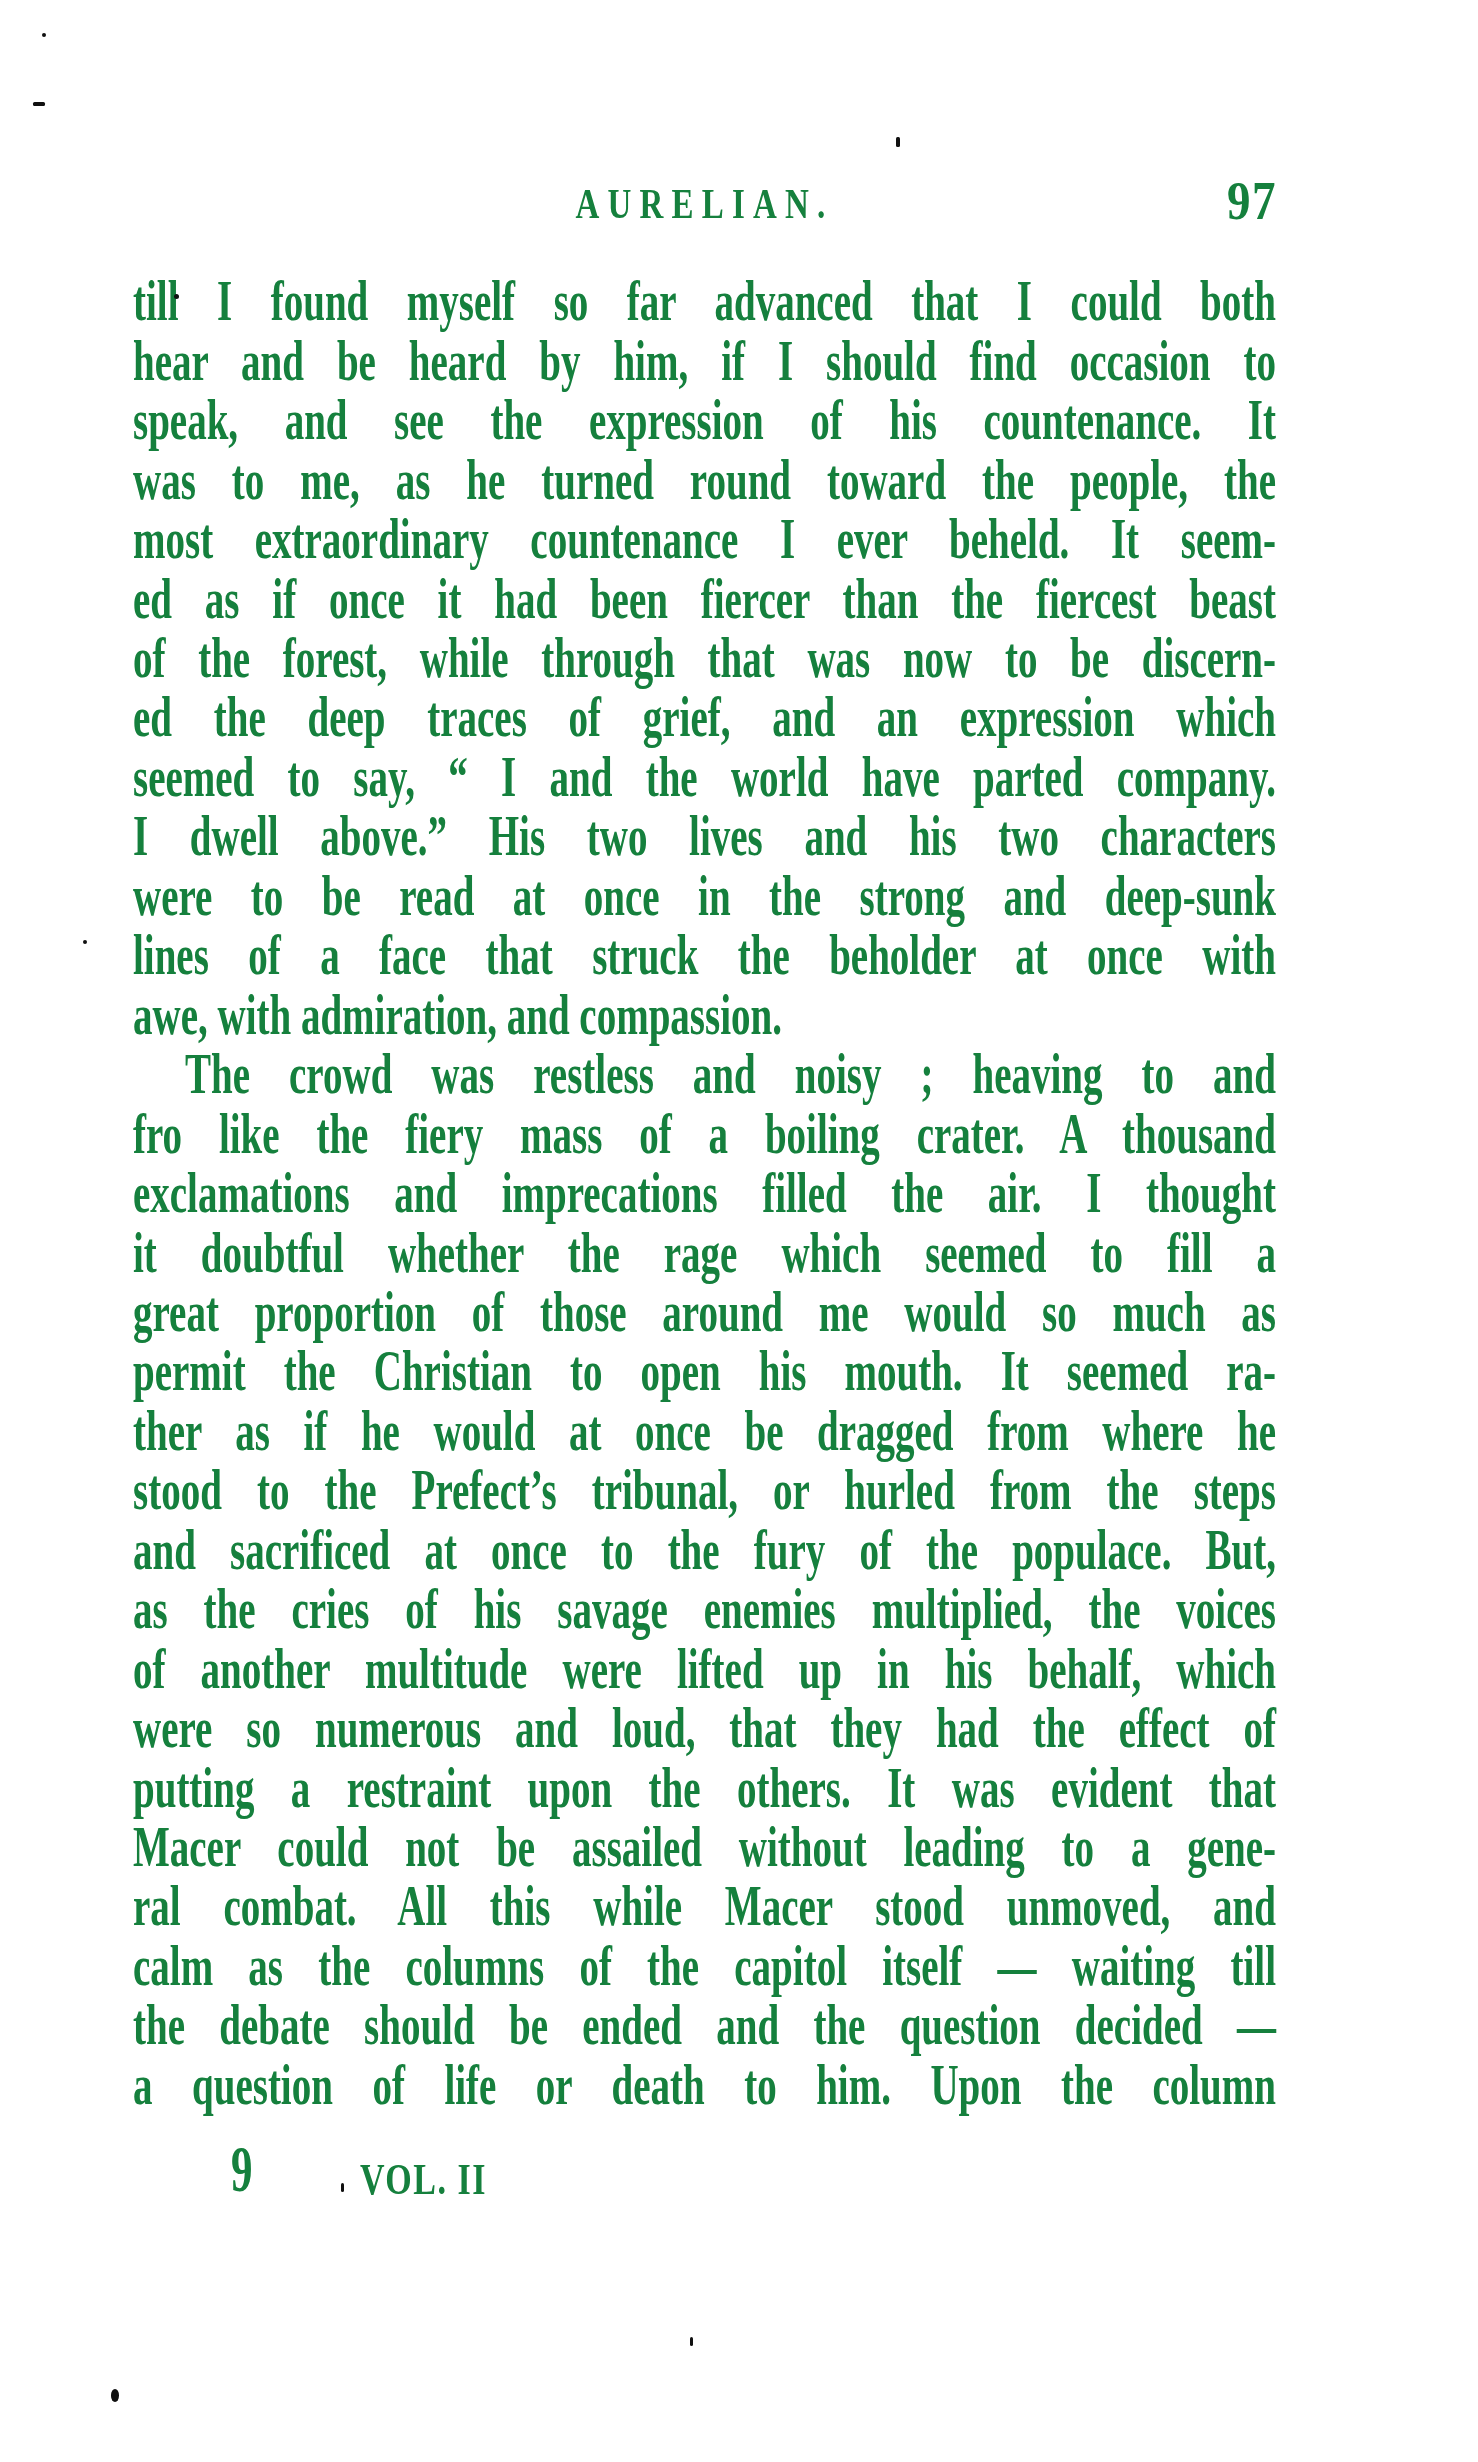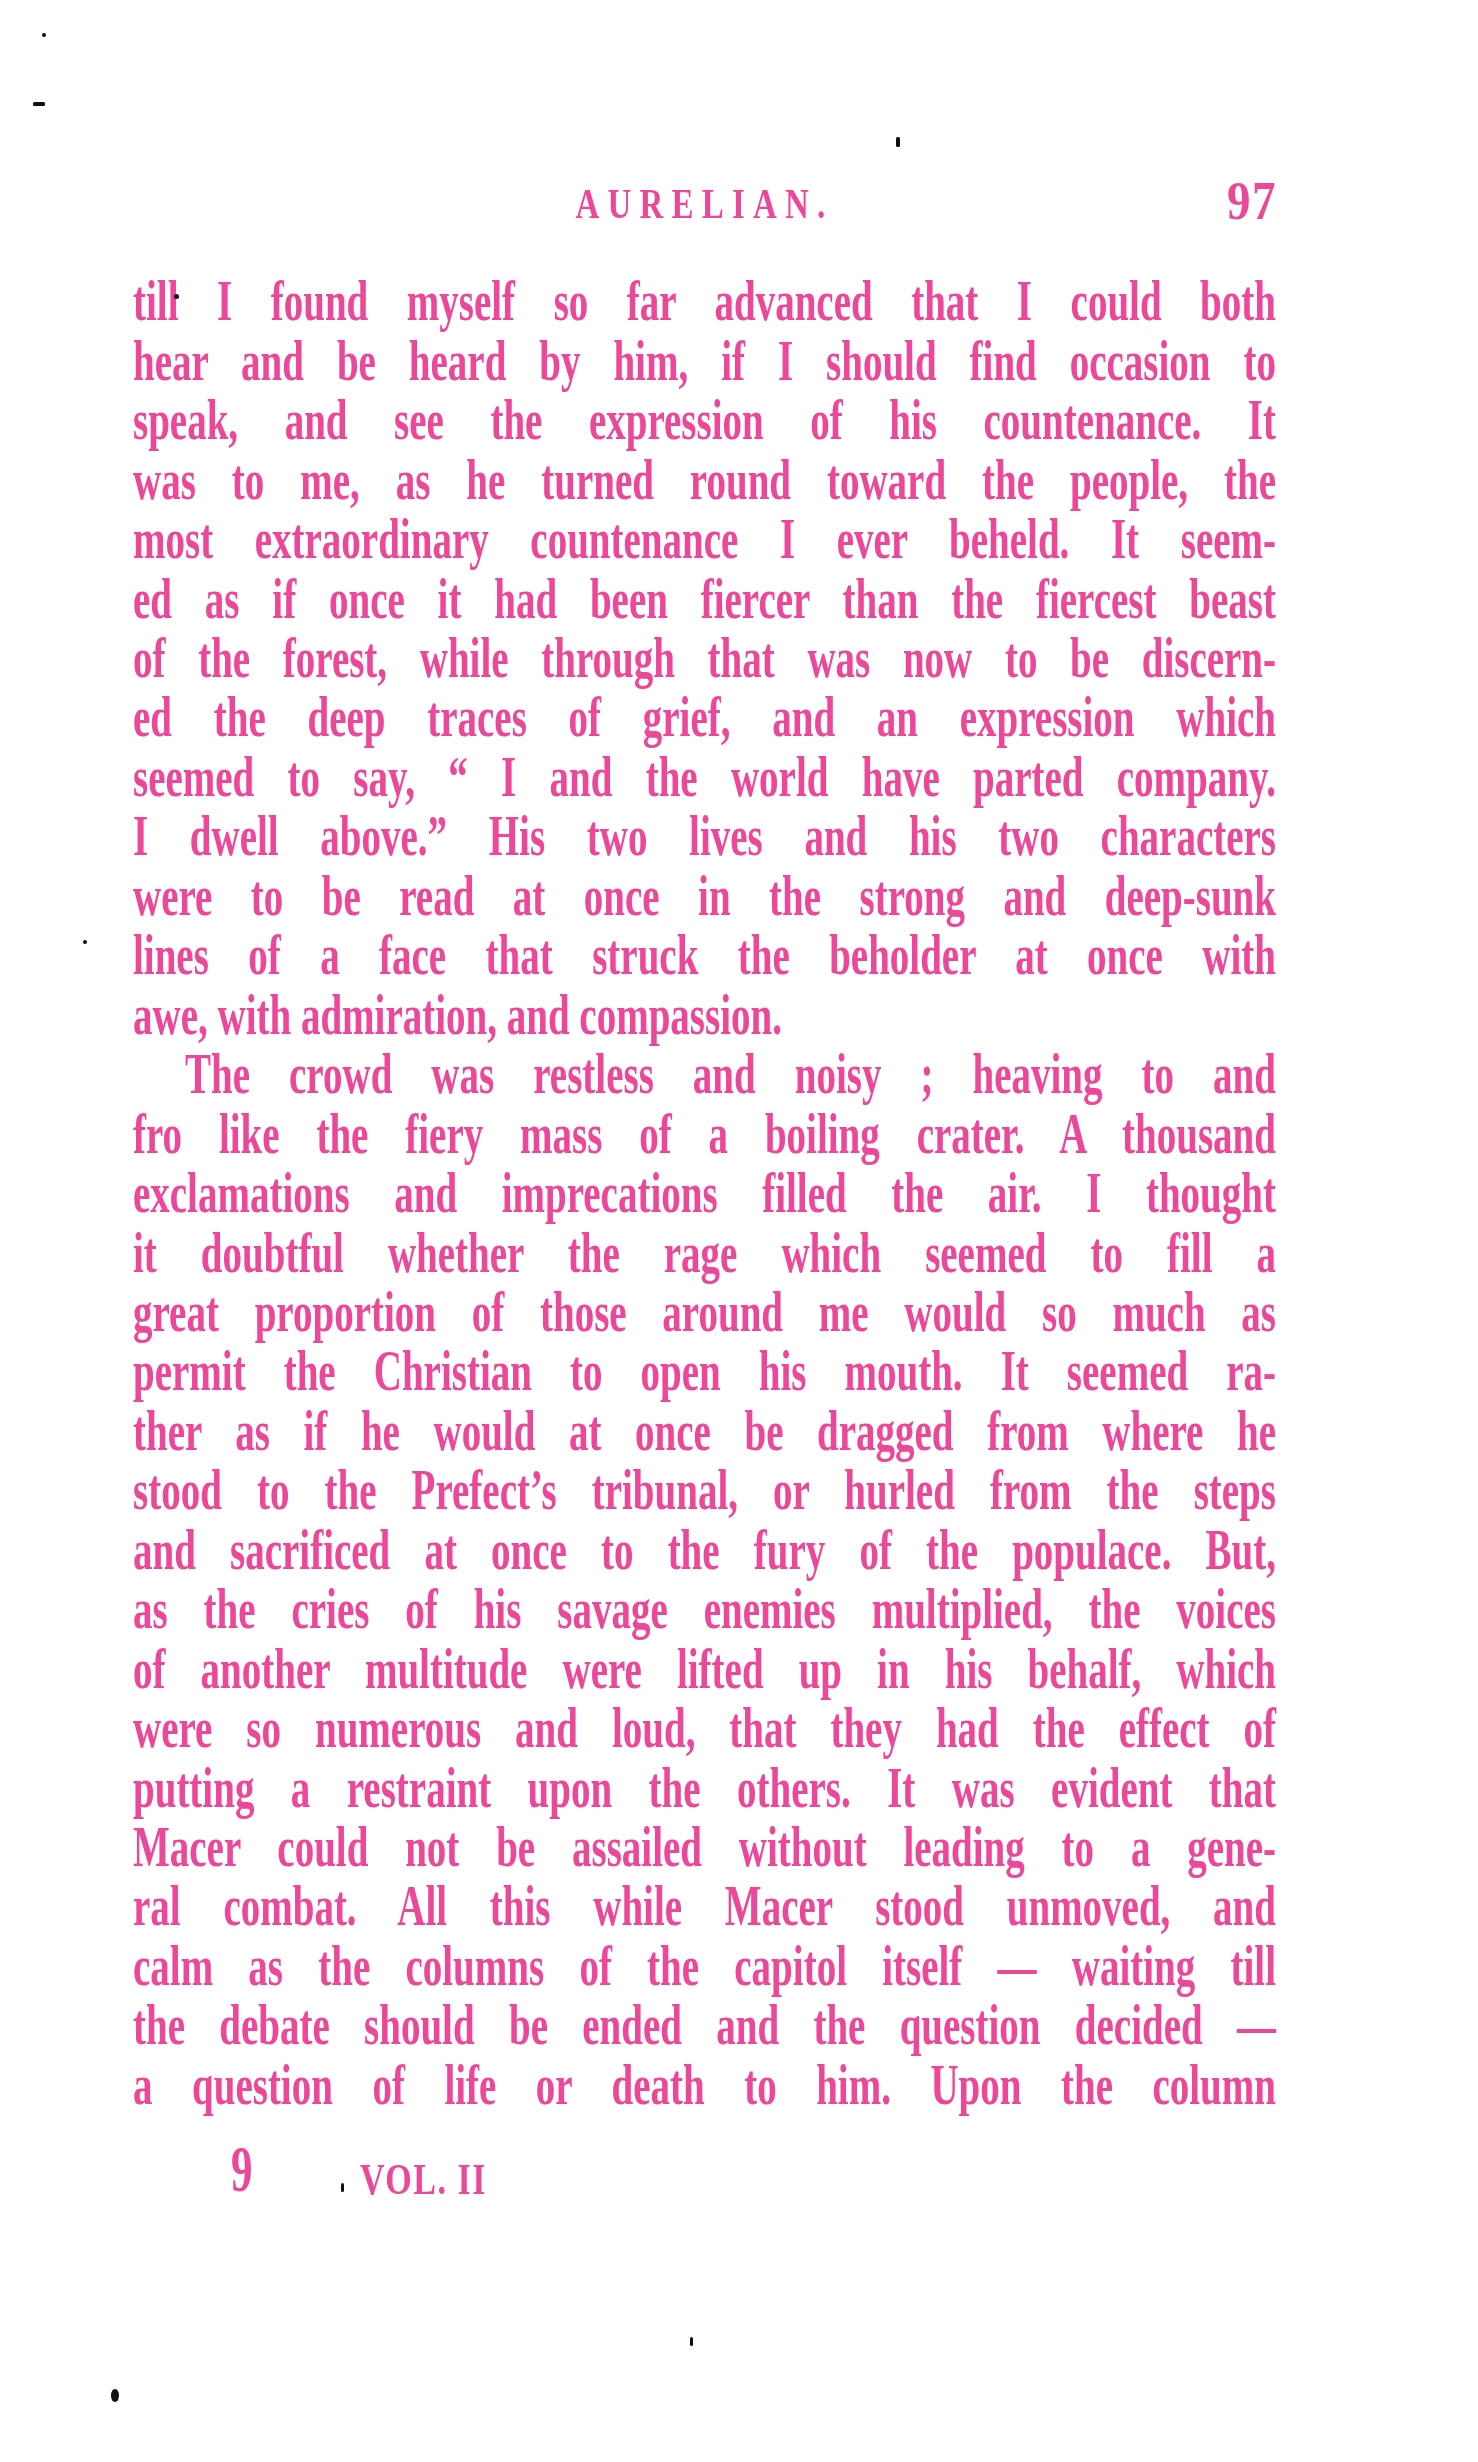--- a/index.html
+++ b/index.html
@@ -1,20 +1,20 @@
 <!DOCTYPE html>
 <html style="font-size:12px"><head>
 <meta charset="utf-8">
 <style>
   html,body { margin:0; padding:0; background:#ffffff; }
   .page {
     position:relative; width:1478px; height:2462px;
     background:#ffffff; overflow:hidden;
     font-family:"Liberation Serif","DejaVu Serif",serif;
-    color:#ec4899;
+    color:#15803d;
     border-radius:14px;
   }
   
   .header-title {
     position:absolute; top:182px; left:133px; width:1143px;
     text-align:center; font-size:33px; font-weight:bold;
     letter-spacing:8.2px; white-space:nowrap;
     transform:scaleY(1.25); transform-origin:center top;
   }
   .page-number {

